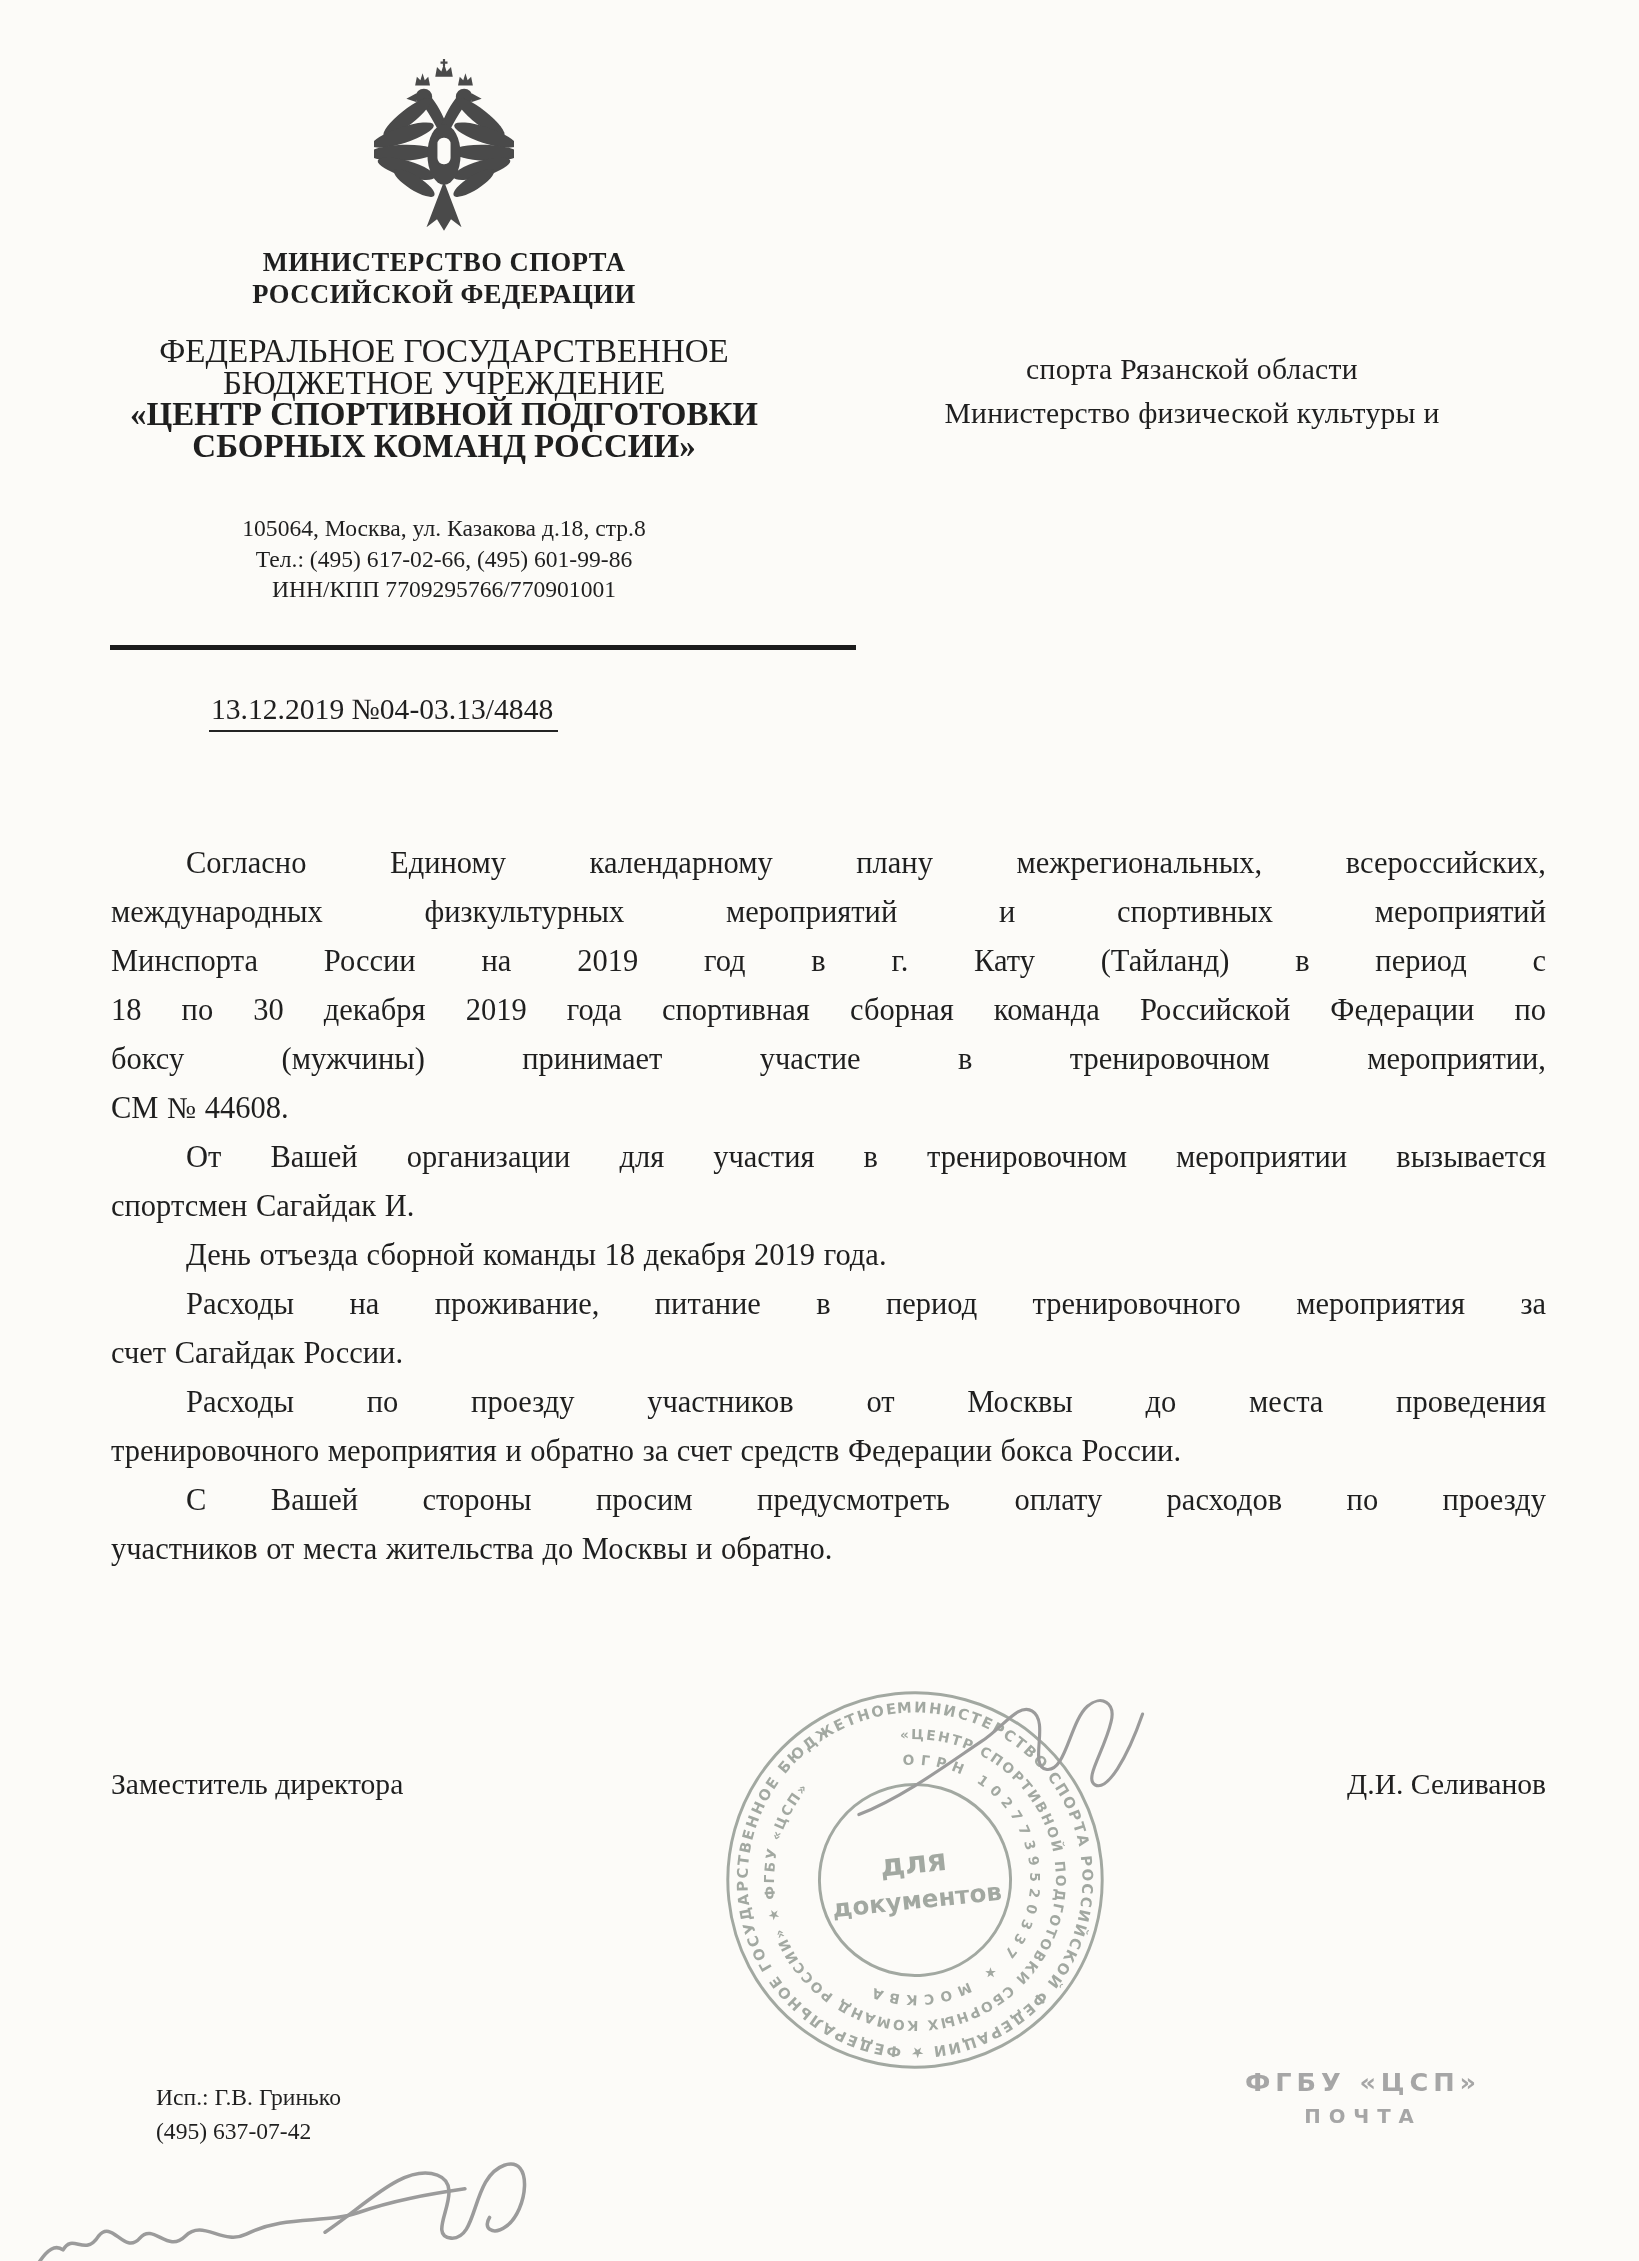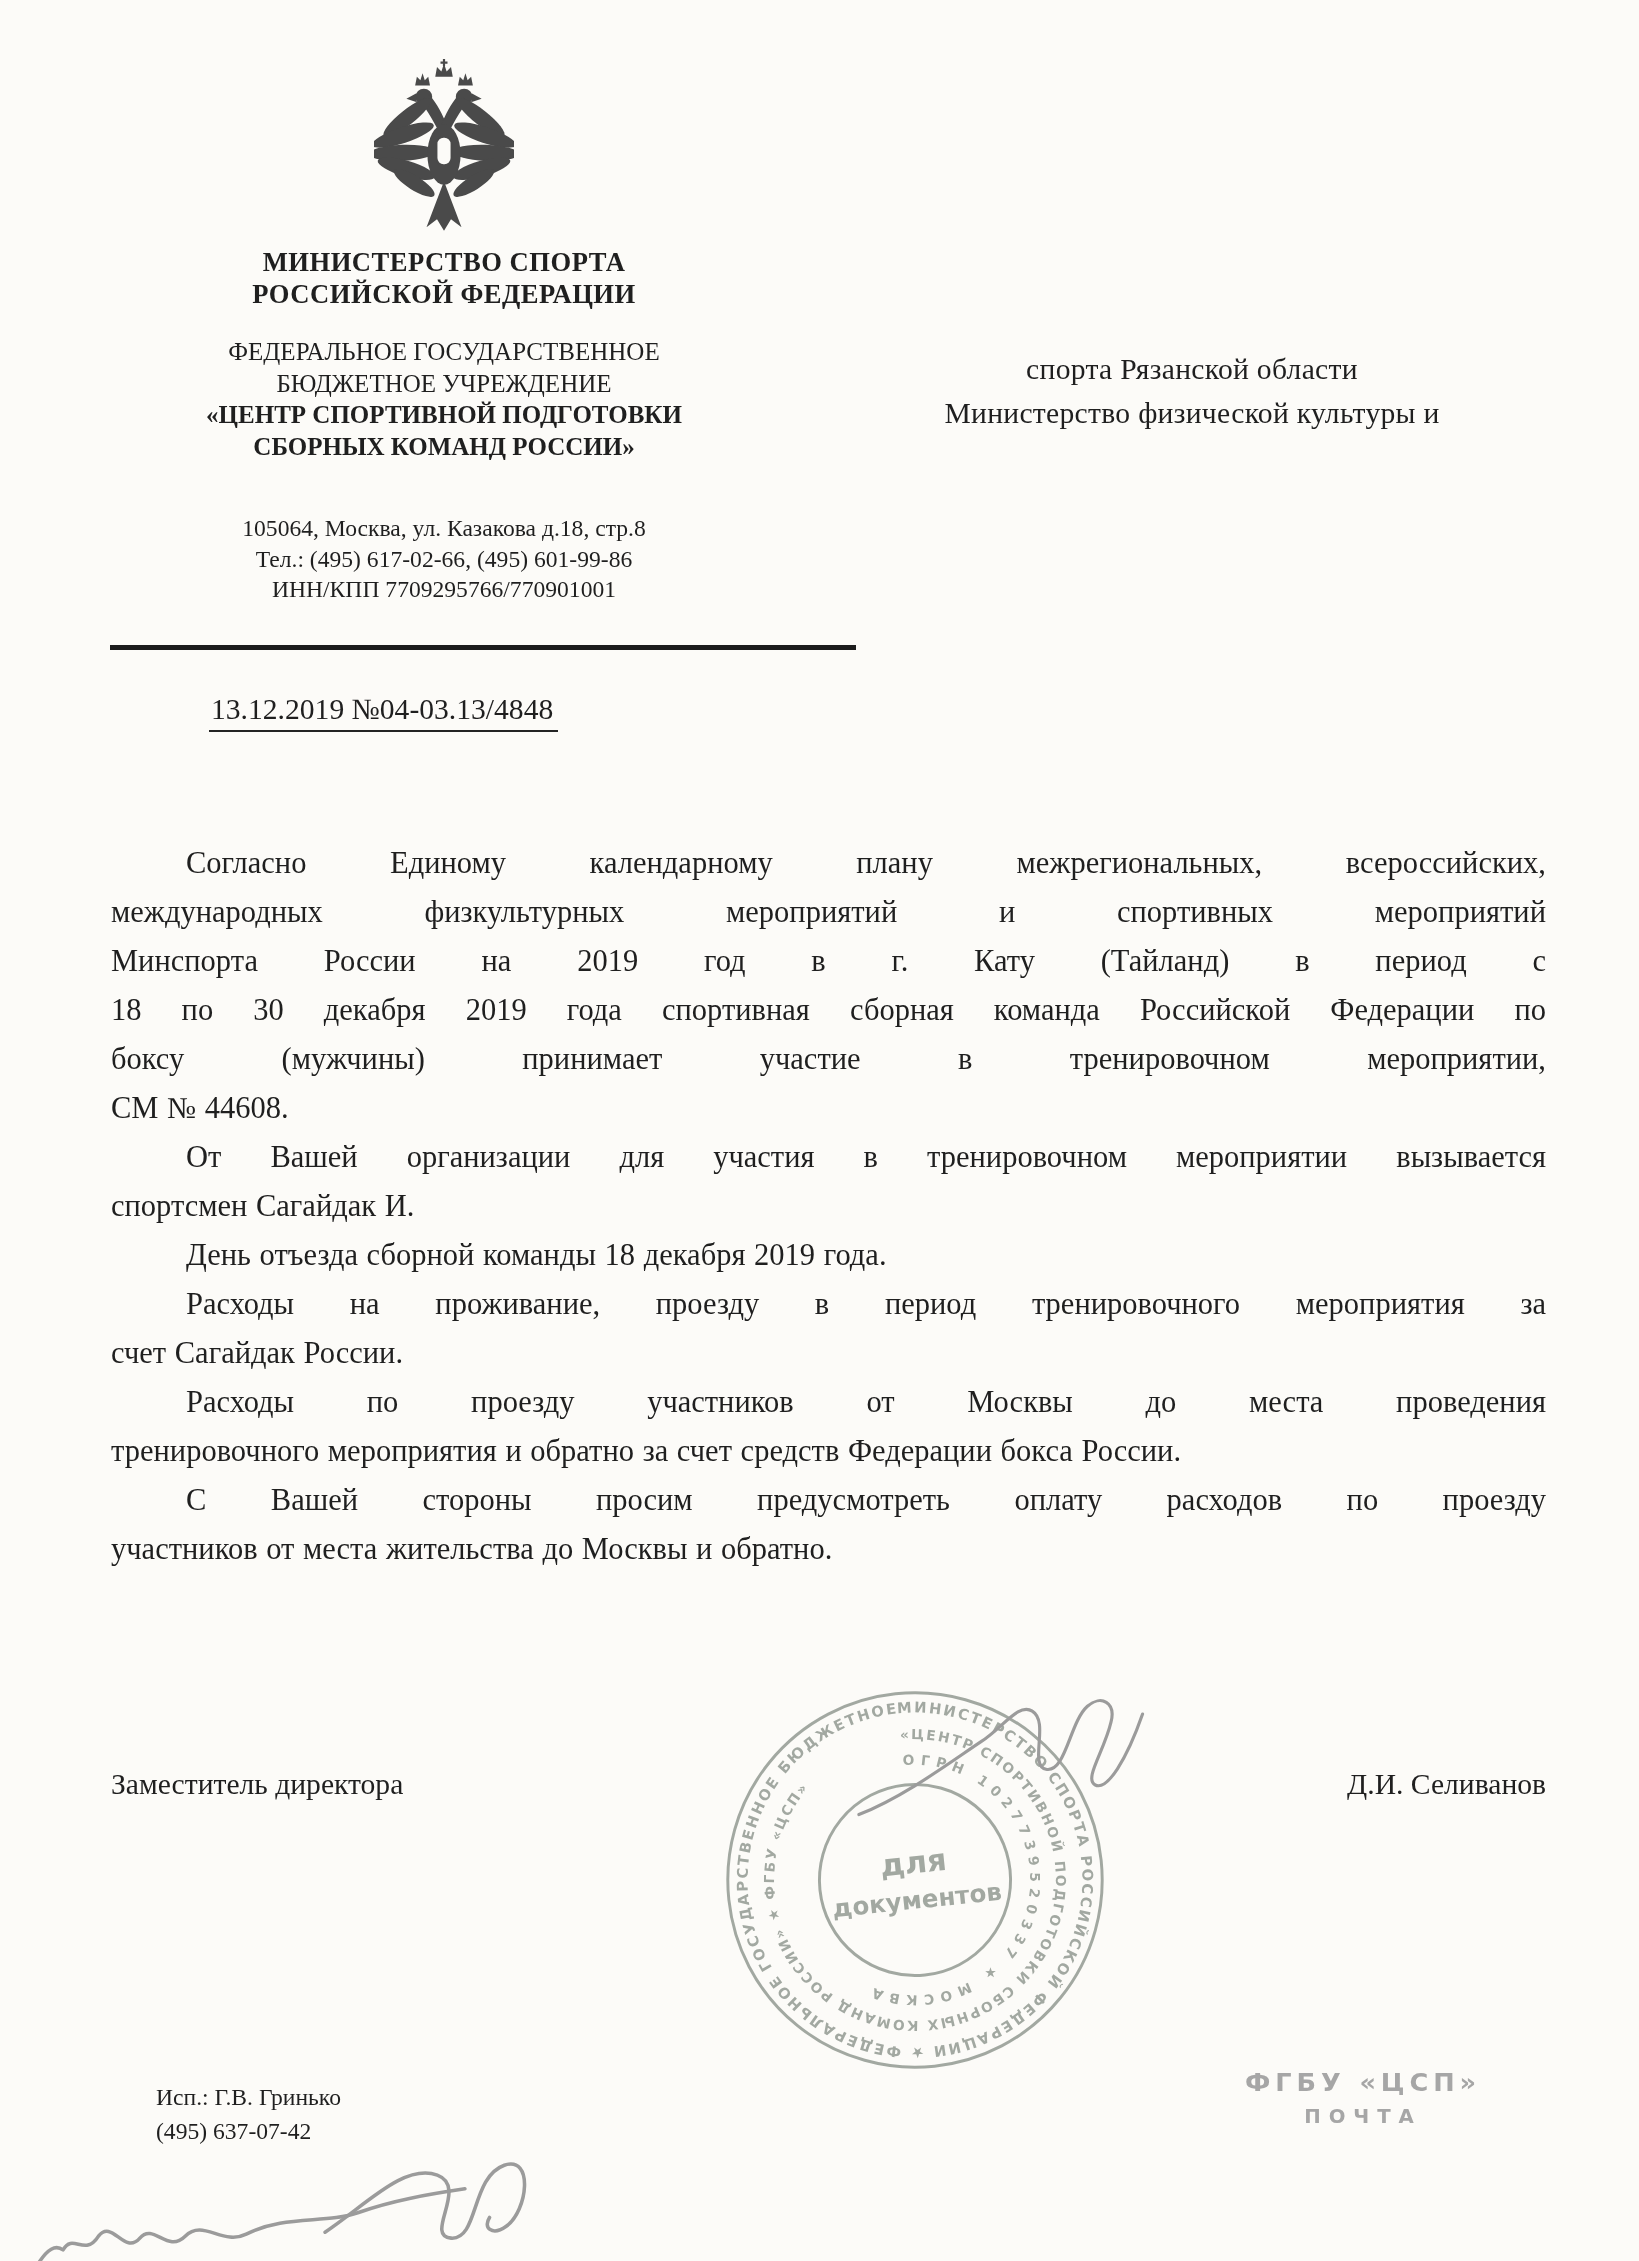--- a/index.html
+++ b/index.html
@@ -17,21 +17,21 @@
   .scan-edge{
     position:absolute;right:0;top:0;width:29.6px;height:100%;
     background:repeating-linear-gradient(180deg, rgba(0,0,0,0.045) 0 2px, rgba(0,0,0,0) 2px 6.9px);
     opacity:.5;
   }
 
   
   .letterhead{position:absolute;left:99px;top:59px;width:690px;text-align:center;}
   .eagle{width:140px;height:177px;}
   .lh-ministry{margin-top:5.9px;font-weight:bold;font-size:26.6px;line-height:32.5px;letter-spacing:0.5px;}
-  .lh-org{margin-top:25.6px;font-size:25px;line-height:31.5px;}
+  .lh-org{margin-top:25.6px;font-size:33px;line-height:31.5px;}
   .lh-org .b{font-weight:bold;}
   .lh-addr{margin-top:51px;font-size:23.6px;line-height:30.5px;}
   .rule{position:absolute;left:110px;top:645px;width:746px;height:4.9px;background:#1c1c1c;}
 
   
   .recipient{position:absolute;left:847px;top:347px;width:690px;text-align:center;
     font-size:29.6px;line-height:44px;letter-spacing:0.3px;}
 
   
   .ref{position:absolute;left:209px;top:693px;font-size:29.6px;
@@ -138,21 +138,21 @@
   <div class="body-block">
     <div class="bline indent">Согласно Единому календарному плану межрегиональных, всероссийских,</div>
     <div class="bline">международных физкультурных мероприятий и спортивных мероприятий</div>
     <div class="bline">Минспорта России на 2019 год в г. Кату (Тайланд) в период с</div>
     <div class="bline">18 по 30 декабря 2019 года спортивная сборная команда Российской Федерации по</div>
     <div class="bline">боксу (мужчины) принимает участие в тренировочном мероприятии,</div>
     <div class="bline last">СМ № 44608.</div>
     <div class="bline indent">От Вашей организации для участия в тренировочном мероприятии вызывается</div>
     <div class="bline last">спортсмен  Сагайдак И.</div>
     <div class="bline last indent">День  отъезда сборной команды 18 декабря 2019 года.</div>
-    <div class="bline indent">Расходы на проживание, проезду в период тренировочного мероприятия за</div>
+    <div class="bline indent">Расходы на проживание, питание в период тренировочного мероприятия за</div>
     <div class="bline last">счет Сагайдак России.</div>
     <div class="bline indent">Расходы по проезду участников от Москвы до места проведения</div>
     <div class="bline last">тренировочного мероприятия и обратно за счет средств Федерации бокса России.</div>
     <div class="bline indent">С Вашей стороны просим предусмотреть оплату расходов по проезду</div>
     <div class="bline last">участников от места жительства до Москвы и обратно.</div>
   </div>
 
   <div class="sig-row">
     <span>Заместитель директора</span>
     <span>Д.И. Селиванов</span>

